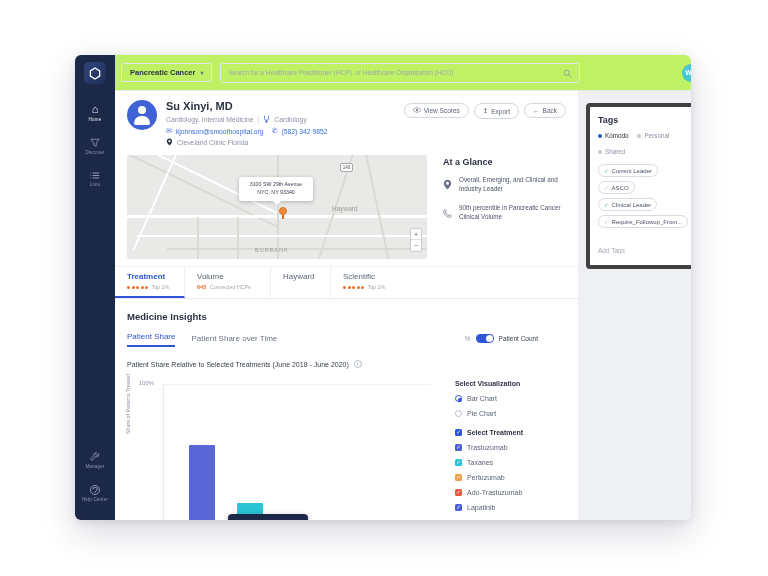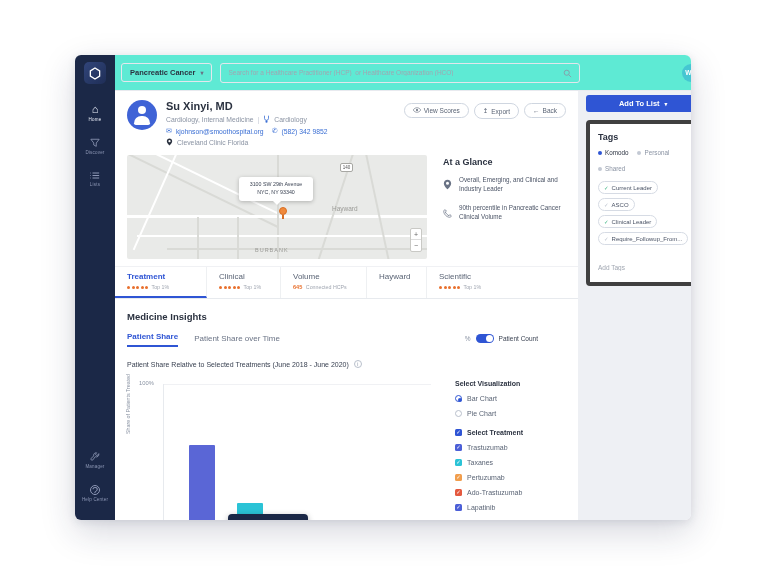--- a/index.html
+++ b/index.html
@@ -13,21 +13,21 @@
   .nav-item { display:flex; flex-direction:column; align-items:center; gap:2px; margin:8px 0; color:#8d97b5; cursor:pointer; }
   .nav-item.active { color:#e8ecf6; }
   .nav-item .ni { font-size:11px; line-height:11px; }
   .nav-item svg { display:block; }
   .nav-item .nl { font-size:4.5px; letter-spacing:.2px; }
   .side-spacer { flex:1; }
   .help-circle { width:10px; height:10px; border:1px solid currentColor; border-radius:50%; font-size:7px; line-height:9px; text-align:center; }
 
   
   .right-of-sidebar { flex:1; display:flex; flex-direction:column; }
-  .topbar { height:36px; background:#5eead4; border-bottom:1px solid #e8eaef; display:flex; align-items:center; padding:0 8px 0 6px; flex:0 0 36px; }
+  .topbar { height:36px; background:#bef264; border-bottom:1px solid #e8eaef; display:flex; align-items:center; padding:0 8px 0 6px; flex:0 0 36px; }
   .disease-dd { display:flex; align-items:center; gap:5px; border:1px solid #e4e7ed; border-radius:3px; padding:4px 8px; font-size:7.5px; font-weight:bold; color:#2b3240; cursor:pointer; }
   .disease-dd .chev { font-size:6px; color:#6a7385; }
   .search-box { margin-left:8px; width:360px; height:20px; border:1px solid #e3e6ec; border-radius:3px; display:flex; align-items:center; padding:0 7px; }
   .search-box input { border:none; outline:none; flex:1; font-size:6.5px; color:#4a5365; font-family:"Liberation Sans",sans-serif; background:transparent; }
   .search-box input::placeholder { color:#a0a6b1; }
   .tb-avatar { margin-left:auto; width:18px; height:18px; border-radius:50%; background:#45c6d2; color:#fff; font-size:6.5px; font-weight:bold; display:flex; align-items:center; justify-content:center; cursor:pointer; }
 
   .content-row { flex:1; display:flex; overflow:hidden; }
   .main { width:463px; flex:0 0 463px; background:#fff; overflow:hidden; }
 
@@ -75,21 +75,21 @@
   .t-sub { display:flex; align-items:center; gap:1.5px; margin-top:3px; }
   .dot { width:3px; height:3px; border-radius:50%; background:#e8702d; }
   .t-subtext { font-size:5.3px; color:#a0a6b1; margin-left:2px; }
   .t-count { font-size:5.6px; color:#e8702d; font-weight:bold; }
 
   
   .insights { padding:12px 12px 0; }
   .ins-title { font-size:9.5px; font-weight:bold; color:#2b3240; }
   .ps-row { display:flex; align-items:flex-end; margin-top:10px; }
   .ps-tab { font-size:8px; color:#6a7385; padding-bottom:4px; margin-right:16px; cursor:pointer; }
-  .ps-tab.active { color:#2f55d4; font-weight:bold; border-bottom:2px solid #2f55d4; }
+  .ps-tab.active { color:#2f55d4; font-weight:normal; border-bottom:2px solid #2f55d4; }
   .toggle-group { margin-left:auto; margin-right:28px; display:flex; align-items:center; gap:5px; padding-bottom:4px; }
   .tg-left { font-size:6.5px; color:#8a93a3; }
   .tg-right { font-size:6.5px; color:#3a4252; }
   .toggle { width:18px; height:9px; border-radius:5px; background:#2f55d4; position:relative; cursor:pointer; }
   .toggle::after { content:""; position:absolute; right:1px; top:1px; width:7px; height:7px; border-radius:50%; background:#fff; }
   .chart-header { margin-top:13px; display:flex; align-items:center; gap:5px; }
   .chart-title { font-size:7px; color:#3a4252; }
   .info-ic { width:8px; height:8px; border:1px solid #b9c0cc; border-radius:50%; font-size:5px; color:#8a93a3; text-align:center; line-height:7px; cursor:pointer; }
 
   .chart-row { display:flex; margin-top:8px; }
@@ -302,33 +302,22 @@
                 <svg width="9" height="9" viewBox="0 0 12 12">
                     <path d="M2.6 1 C2 1 1 2 1 3 c0 4 4 8 8 8 1 0 2 -1 2 -1.6 L9.4 7.4 8 9 C6 8 4 6 3 4 L4.6 2.6 z" fill="none" stroke="#6a7385" stroke-width="1"></path>
                   </svg>
               </span>
               <span class="gt">90th percentile in Pancreatic Cancer Clinical Volume</span>
             </div>
           </div>
         </div>
 
         <div class="tabs">
-          <div class="tab active" style="width:92px">
+          <div class="tab active" style="width:70px">
             <div class="t-label">Treatment</div>
-            <div class="t-sub">
-              <span class="dot"></span>
-                <span class="dot"></span>
-                <span class="dot"></span>
-                <span class="dot"></span>
-                <span class="dot"></span>
-              <span class="t-subtext">Top 1%</span>
-            </div>
-          </div>
-          <div class="tab" style="width:74px">
-            <div class="t-label">Clinical</div>
             <div class="t-sub">
               <span class="dot"></span>
                 <span class="dot"></span>
                 <span class="dot"></span>
                 <span class="dot"></span>
                 <span class="dot"></span>
               <span class="t-subtext">Top 1%</span>
             </div>
           </div>
           <div class="tab" style="width:86px">
@@ -418,24 +407,20 @@
               <div class="lg-row">
                 <span class="cbx" style="background: rgb(76, 95, 215);">✓</span>
                 <span class="lg-label">Lapatinib</span>
               </div>
             </div>
           </div>
         </div>
       </div>
 
       <div class="rpanel">
-        <div class="add-list-btn">
-          <span>Add To List</span>
-          <span class="chev">▾</span>
-        </div>
         <div class="tags-card">
           <div class="tags-title">Tags</div>
           <div class="tag-filters">
             <span class="tfilter on">
               <span class="fdot"></span>
               <span>Komodo</span>
             </span>
             <span class="tfilter off">
               <span class="fdot"></span>
               <span>Personal</span>

